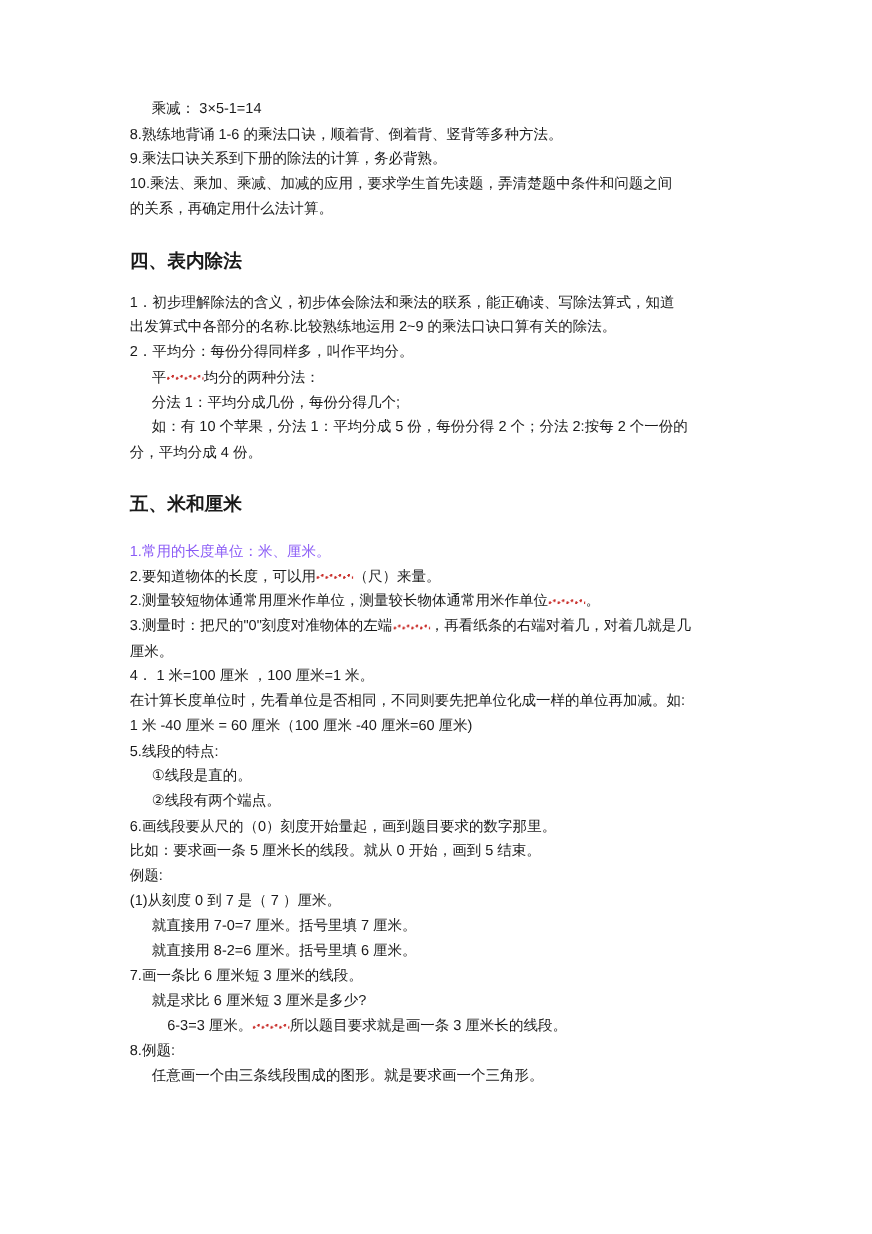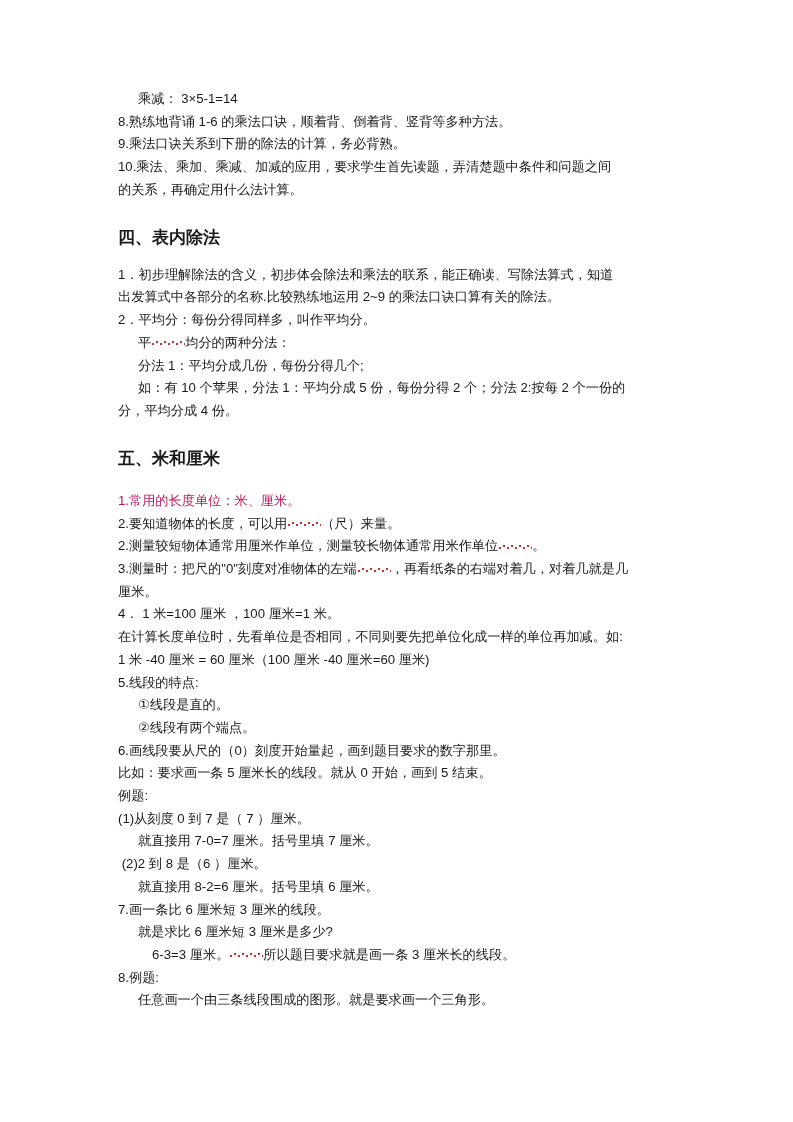--- a/index.html
+++ b/index.html
@@ -31,21 +31,21 @@
     white-space: pre-wrap;
   }
   .heading {
     font-weight: bold;
     font-size: 17px;
     margin-top: 21px;
     margin-bottom: 12px;
   }
   .indent1 { padding-left: 20px; }
   .indent2 { padding-left: 34px; }
-  .red { color: #be185d; margin-top: 17px; }
+  .red { color: #8b5cf6; margin-top: 17px; }
   .wavy-mark {
     display: inline-block;
     width: 34px;
     height: 6px;
     vertical-align: middle;
     background-image:
       radial-gradient(circle at 2px 4px, #c9302c 1.1px, transparent 1.3px),
       radial-gradient(circle at 6px 2px, #c9302c 1.1px, transparent 1.3px);
     background-size: 8px 6px;
     background-repeat: repeat-x;
@@ -80,21 +80,20 @@
       <p class="line">在计算长度单位时，先看单位是否相同，不同则要先把单位化成一样的单位再加减。如:</p>
       <p class="line">1 米 -40 厘米 = 60 厘米（100 厘米 -40 厘米=60 厘米)</p>
       <p class="line">5.线段的特点:</p>
       <p class="line indent1">①线段是直的。</p>
       <p class="line indent1">②线段有两个端点。</p>
       <p class="line">6.画线段要从尺的（0）刻度开始量起，画到题目要求的数字那里。</p>
       <p class="line">比如：要求画一条 5 厘米长的线段。就从 0 开始，画到 5 结束。</p>
       <p class="line">例题:</p>
       <p class="line">(1)从刻度 0 到 7 是（ 7 ）厘米。</p>
       <p class="line indent1">就直接用 7-0=7 厘米。括号里填 7 厘米。</p>
-      <p class="line"> (2)2 到 8 是（6 ）厘米。</p>
       <p class="line indent1">就直接用 8-2=6 厘米。括号里填 6 厘米。</p>
       <p class="line">7.画一条比 6 厘米短 3 厘米的线段。</p>
       <p class="line indent1">就是求比 6 厘米短 3 厘米是多少?</p>
       <p class="line indent2"><span>6-3=3 厘米。</span><span class="wavy-mark"></span><span>所以题目要求就是画一条 3 厘米长的线段。</span></p>
       <p class="line">8.例题:</p>
       <p class="line indent1">任意画一个由三条线段围成的图形。就是要求画一个三角形。</p>
     </div>
 </div>
 
 </body></html>

